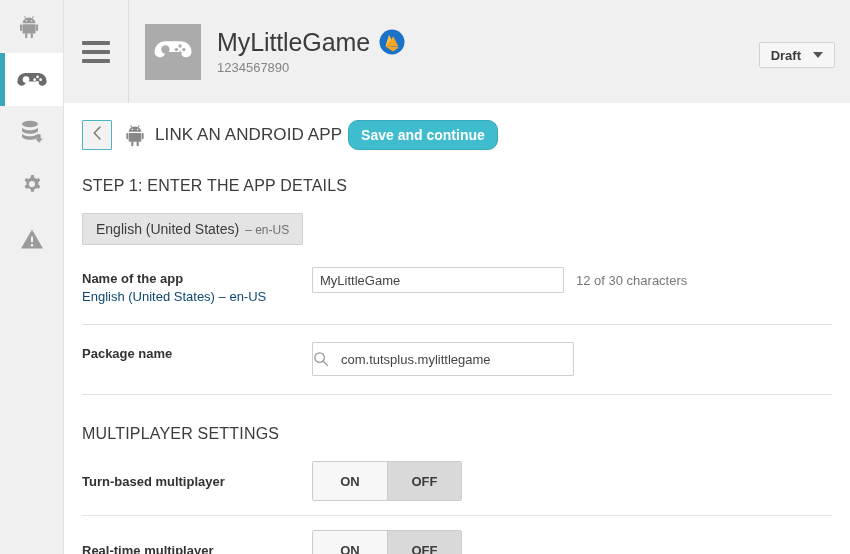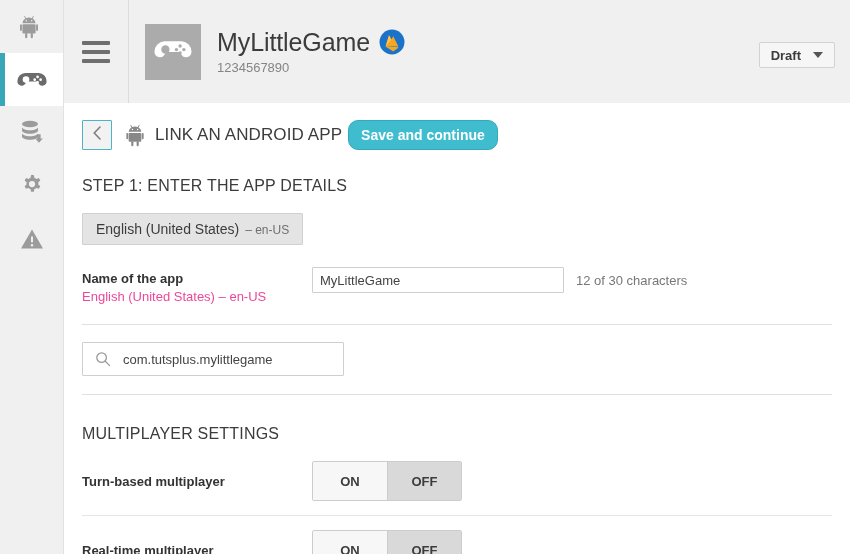--- a/index.html
+++ b/index.html
@@ -256,21 +256,21 @@
   }
   .field-label .fl-main {
     font-size: 13px;
     font-weight: bold;
     color: #333333;
     display: block;
     line-height: 18px;
   }
   .field-label .fl-sub {
     font-size: 13px;
-    color: #ec4899;
+    color: #0c4a6e;
     display: block;
     line-height: 18px;
   }
   .field-control { display: flex; align-items: center; }
 
   .text-input {
     width: 252px;
     height: 26px;
     border: 1px solid #cfcfcf;
     background: #ffffff;
@@ -291,21 +291,21 @@
 
   .search-input-wrap {
     width: 262px;
     height: 34px;
     border: 1px solid #cfcfcf;
     background: #ffffff;
     display: flex;
     align-items: center;
     box-sizing: border-box;
     border-radius: 1px;
-    padding: 0 12px;
+    padding: 0 0;
   }
   .search-input-wrap .mag { flex: 0 0 18px; display: flex; align-items: center; }
   .search-input-wrap input {
     border: 0;
     outline: 0;
     flex: 1 1 auto;
     min-width: 0;
     font-family: "Liberation Sans", sans-serif;
     font-size: 13px;
     color: #444444;
@@ -529,20 +529,23 @@
             <span class="fl-main">Name of the app</span>
             <span class="fl-sub">English (United States) – en-US</span>
           </div>
           <div class="field-control">
             <input class="text-input" type="text" value="MyLittleGame" style="">
             <span class="char-count">12 of 30 characters</span>
           </div>
         </div>
 
         <div class="field-row row2">
+          <div class="field-label">
+            <span class="fl-main">Package name</span>
+          </div>
           <div class="field-control">
             <div class="search-input-wrap">
               <span class="mag">
                 <svg width="16" height="16" viewBox="0 0 16 16">
                   <circle cx="6.6" cy="6.6" r="4.8" stroke="#9a9a9a" stroke-width="1.3" fill="none"></circle>
                   <path d="M10.3 10.3 L14.6 14.6" stroke="#9a9a9a" stroke-width="1.3" stroke-linecap="round"></path>
                 </svg>
               </span>
               <input type="text" value="com.tutsplus.mylittlegame" style="">
             </div>

